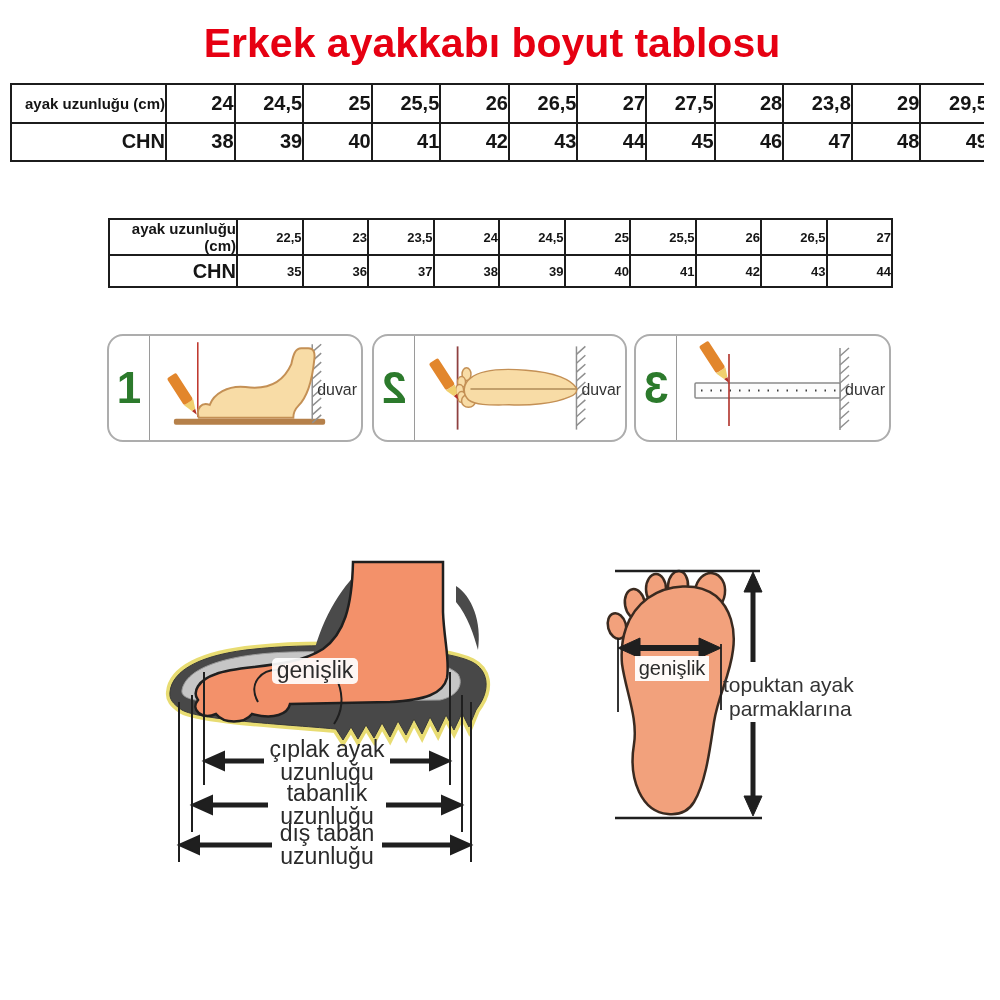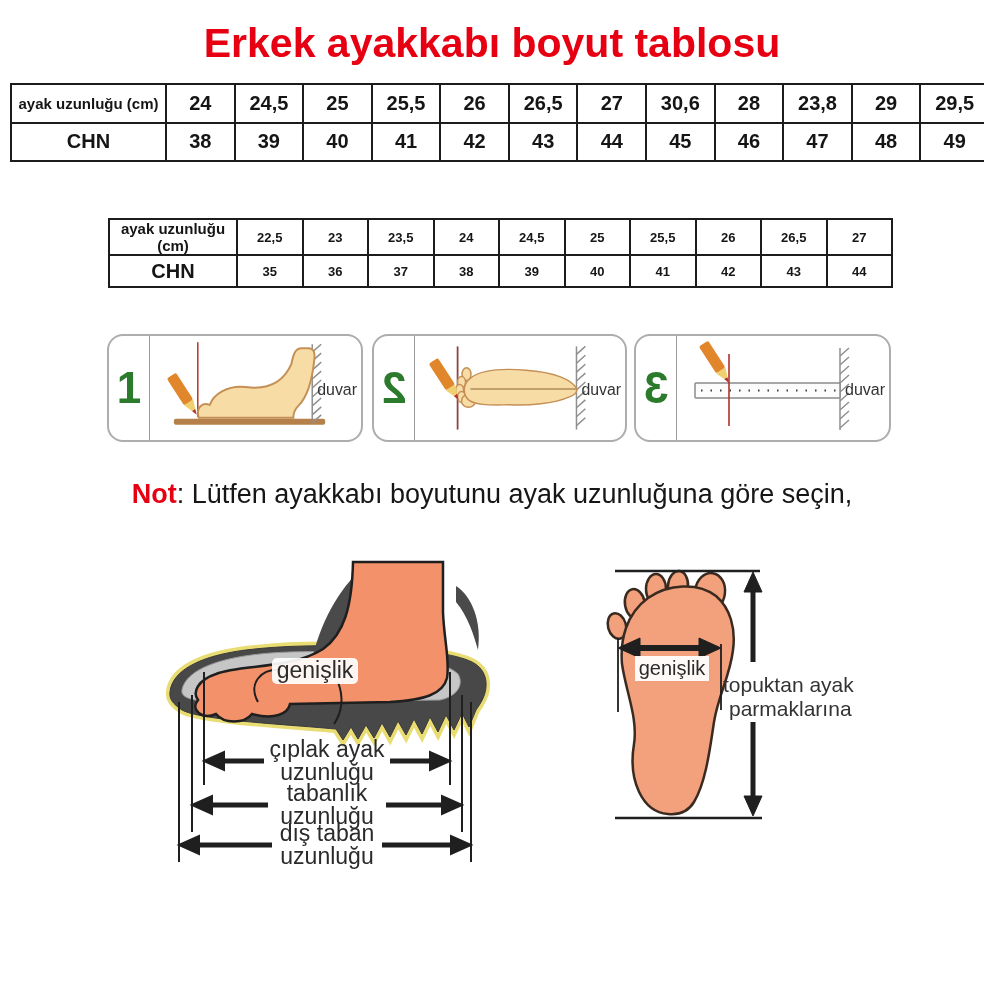--- a/index.html
+++ b/index.html
@@ -3,21 +3,21 @@
 <meta charset="utf-8">
 <style>
   html,body{margin:0;padding:0;background:#fff;}
   .canvas{position:relative;width:984px;height:1000px;background:#ffffff;overflow:hidden;
           font-family:"Liberation Sans",sans-serif;}
   .title{position:absolute;left:0;width:100%;text-align:center;font-weight:bold;color:#e60012;}
   #title-men{top:20px;font-size:41px;}
   #title-women{top:165px;font-size:37px;}
 
   table.size{position:absolute;border-collapse:collapse;table-layout:fixed;background:#fff;}
-  table.size th,table.size td{border:2px solid #1c1c1c;text-align:center;vertical-align:middle;
+  table.size th,table.size td{border:2px solid #1c1c1c;text-align:right;vertical-align:middle;
       color:#151515;padding:0;font-weight:bold;}
   table.size tr{height:50%;}
   #table-men{left:10px;top:83px;width:980px;height:79px;}
   #table-women{left:108px;top:218px;width:785px;height:70px;}
   .row-label{font-size:15px;}
   .row-label-big{font-size:20px;}
   #table-men td.val{font-size:20px;}
   #table-women td.val{font-size:13px;}
 
   .step-box{position:absolute;top:334px;height:108px;background:#fff;border:2px solid #adadad;
@@ -56,21 +56,21 @@
     <tbody>
         <tr>
       <th class="row-label">ayak uzunluğu (cm)</th>
       <td class="val">24</td>
       <td class="val">24,5</td>
       <td class="val">25</td>
       <td class="val">25,5</td>
       <td class="val">26</td>
       <td class="val">26,5</td>
       <td class="val">27</td>
-      <td class="val">30,6</td>
+      <td class="val">27,5</td>
       <td class="val">28</td>
       <td class="val">23,8</td>
       <td class="val">29</td>
       <td class="val">29,5</td>
     </tr>
     <tr>
       <th class="row-label-big">CHN</th>
       <td class="val">38</td>
       <td class="val">39</td>
       <td class="val">40</td>
@@ -193,21 +193,20 @@
           <polygon points="-2,-6 2,-6 0,0" fill="#b5342a"></polygon>
           <polygon points="-5.5,-15 5.5,-15 2,-6 -2,-6" fill="#f0cf6e"></polygon>
           <rect x="-5.5" y="-47" width="11" height="32" rx="2" fill="#e2862c"></rect>
         </g>
         <text x="168" y="57" font-size="16" fill="#333">duvar</text>
       </svg>
     </div>
   </div>
 
   <div class="note">
-    <div><span class="note-prefix">Not</span><span>: Lütfen ayakkabı boyutunu ayak uzunluğuna göre seçin,</span></div>
   </div>
 
   <svg class="diagram" id="diagram-side" viewBox="0 0 355 330">
     <g>
       <path fill="none" stroke="#e8dc72" stroke-width="8" d="M30,140 C32,118 62,102 115,97 C180,90 300,94 332,110 C348,118 350,136 340,152 L336,158 l-7,17 l-7,-14 l-8,17 l-8,-15 l-8,17 l-8,-15 l-8,17 l-8,-15 l-8,16 l-8,-14 l-8,16 l-8,-14 l-8,15 l-8,-13 l-8,14 l-7,-12 l-8,13 l-7,-11 C140,172 60,168 42,158 C33,152 29,147 30,140 Z"></path>
       <path fill="#484848" stroke="#3a3a3a" stroke-width="1" d="M30,140 C32,118 62,102 115,97 C180,90 300,94 332,110 C348,118 350,136 340,152 L336,158 l-7,17 l-7,-14 l-8,17 l-8,-15 l-8,17 l-8,-15 l-8,17 l-8,-15 l-8,16 l-8,-14 l-8,16 l-8,-14 l-8,15 l-8,-13 l-8,14 l-7,-12 l-8,13 l-7,-11 C140,172 60,168 42,158 C33,152 29,147 30,140 Z"></path>
       <path fill="#c6c6c6" stroke="#9a9a9a" stroke-width="1" d="M42,138 C46,116 86,102 150,100 C220,98 300,104 318,122 C324,132 318,144 300,148 L90,150 C60,150 40,148 42,138 Z"></path>
       <path fill="#4a4a4a" d="M170,120 C176,78 196,42 218,20 L235,15 C214,44 198,80 193,122 Z"></path>
       <path fill="#4a4a4a" d="M316,34 C332,44 342,70 338,98 C334,84 328,64 316,50 Z"></path>
       <path fill="#f3916a" stroke="#1f1f1f" stroke-width="2.5" d="M213,10 C212,55 204,82 183,97 C150,118 100,112 76,122 C58,128 52,140 58,148 C50,158 62,168 76,162 C84,172 104,172 112,162 C134,168 148,162 150,152 L250,150 C285,148 303,142 307,126 C310,108 304,88 303,60 L303,10 Z"></path>

